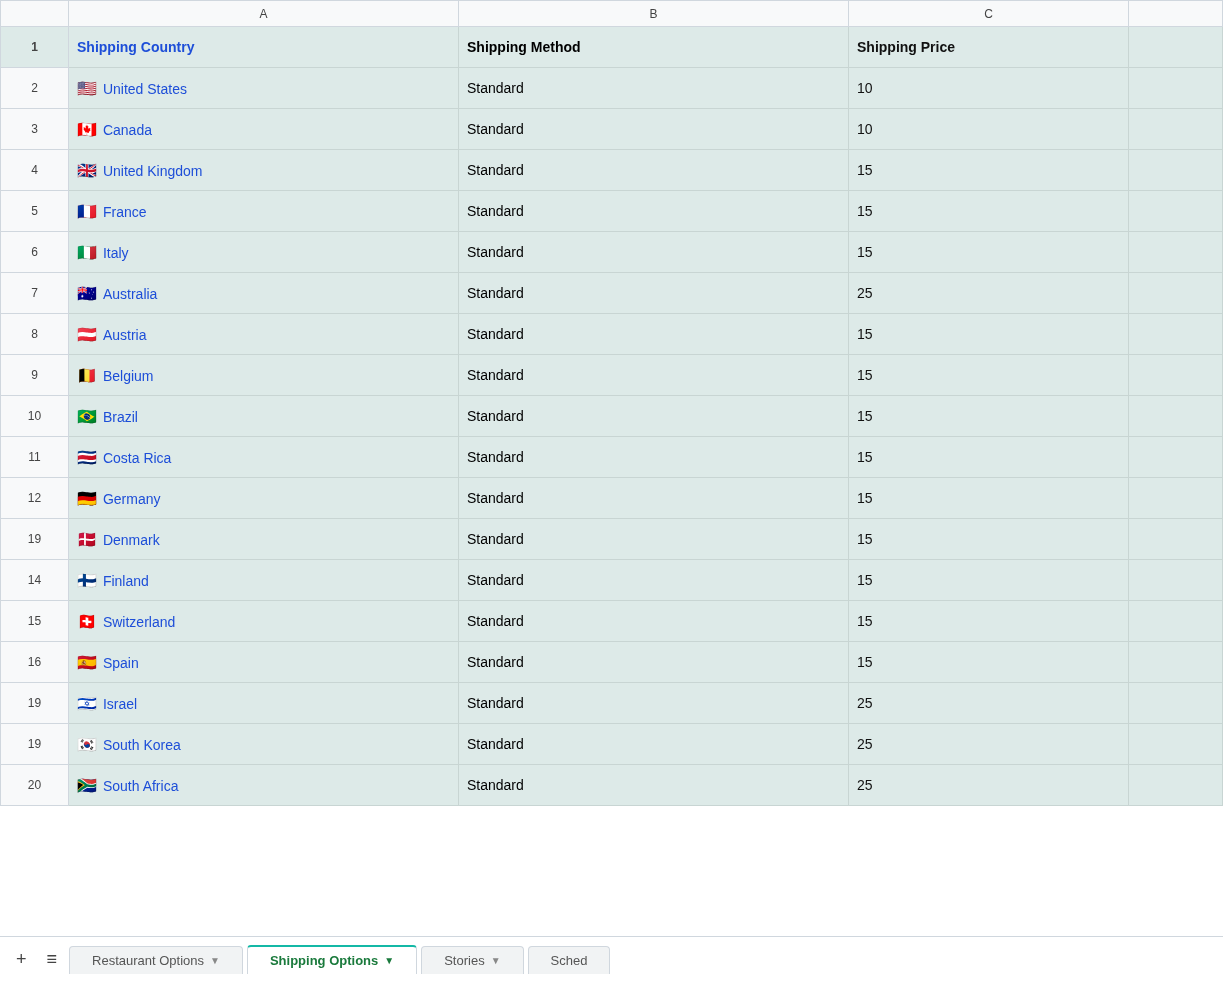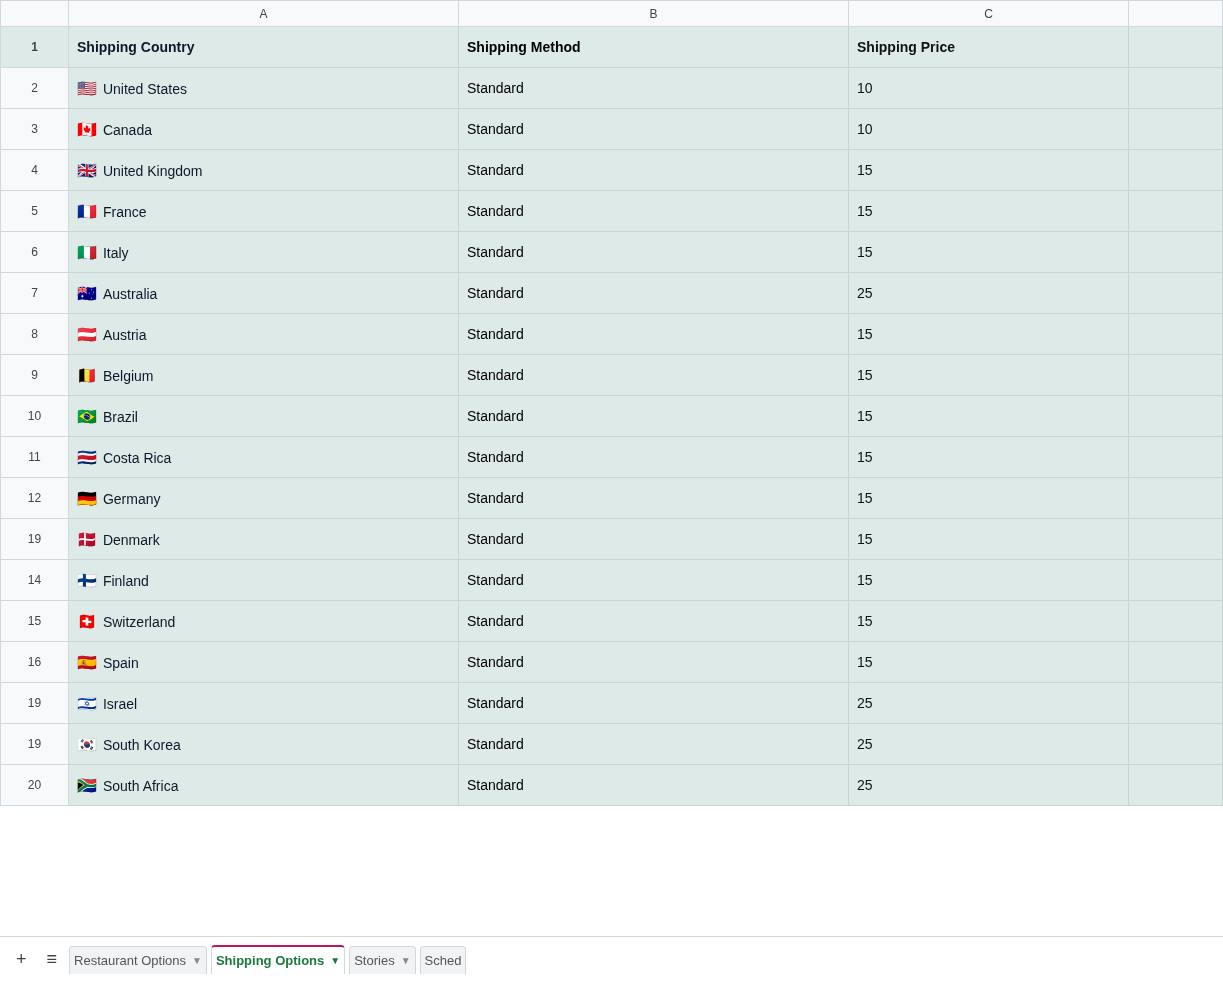--- a/index.html
+++ b/index.html
@@ -75,21 +75,21 @@
     tbody tr td.row-num {
       background: #f8f9fa;
       text-align: center;
       color: #444;
       font-size: 12px;
       border: 1px solid #d0d7de;
     }
 
     tbody tr td.col-a-cell {
       font-weight: normal;
-      color: #0f172a;
+      color: #1d4ed8;
     }
 
     tbody tr td.col-b-cell {
       color: #000000;
     }
 
     tbody tr td.col-c-cell {
       text-align: left;
       color: #111;
       padding-right: 16px;
@@ -126,36 +126,36 @@
       padding: 4px 8px;
       display: flex;
       align-items: center;
       justify-content: center;
     }
 
     .sheet-tab {
       display: flex;
       align-items: center;
       gap: 6px;
-      padding: 6px 4px;
+      padding: 6px 22px;
       border-radius: 4px 4px 0 0;
       cursor: pointer;
       font-size: 13px;
       color: #555;
       background: #f1f3f4;
       border: 1px solid #d0d7de;
       border-bottom: none;
       white-space: nowrap;
     }
 
     .sheet-tab.active {
       background: #fff;
       color: #1a7a3c;
       font-weight: bold;
-      border-top: 2px solid #be185d;
+      border-top: 2px solid #14b8a6;
     }
 
     .sheet-tab .chevron {
       font-size: 10px;
       color: #888;
     }
 
     .sheet-tab.active .chevron {
       color: #1a7a3c;
     }

